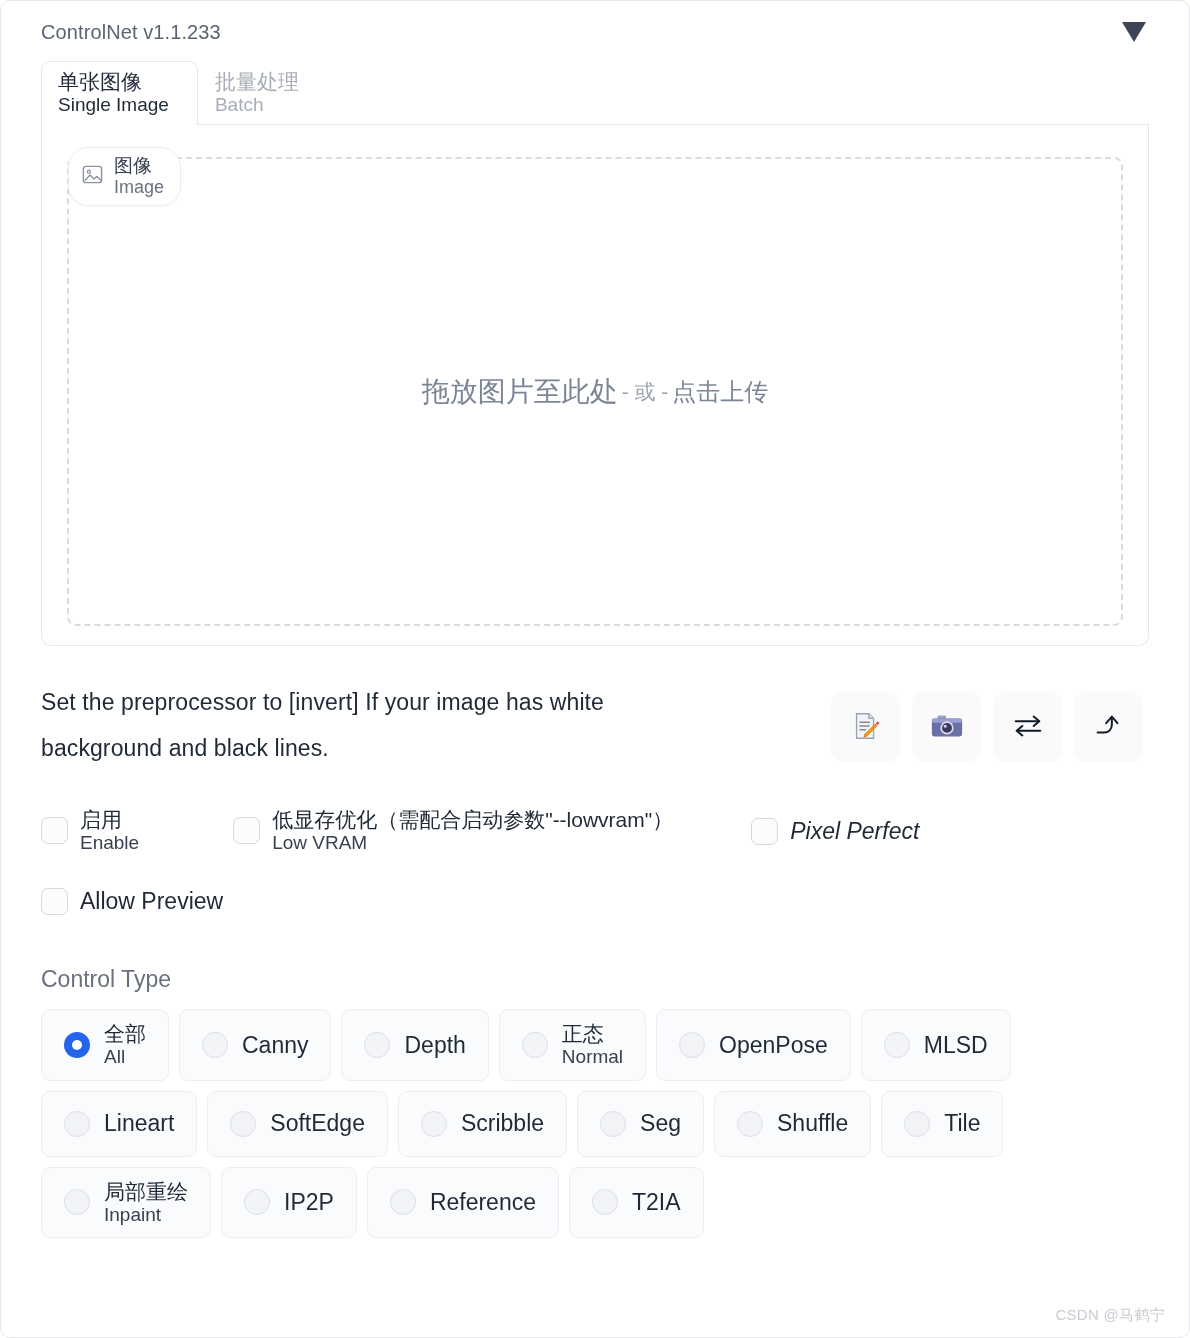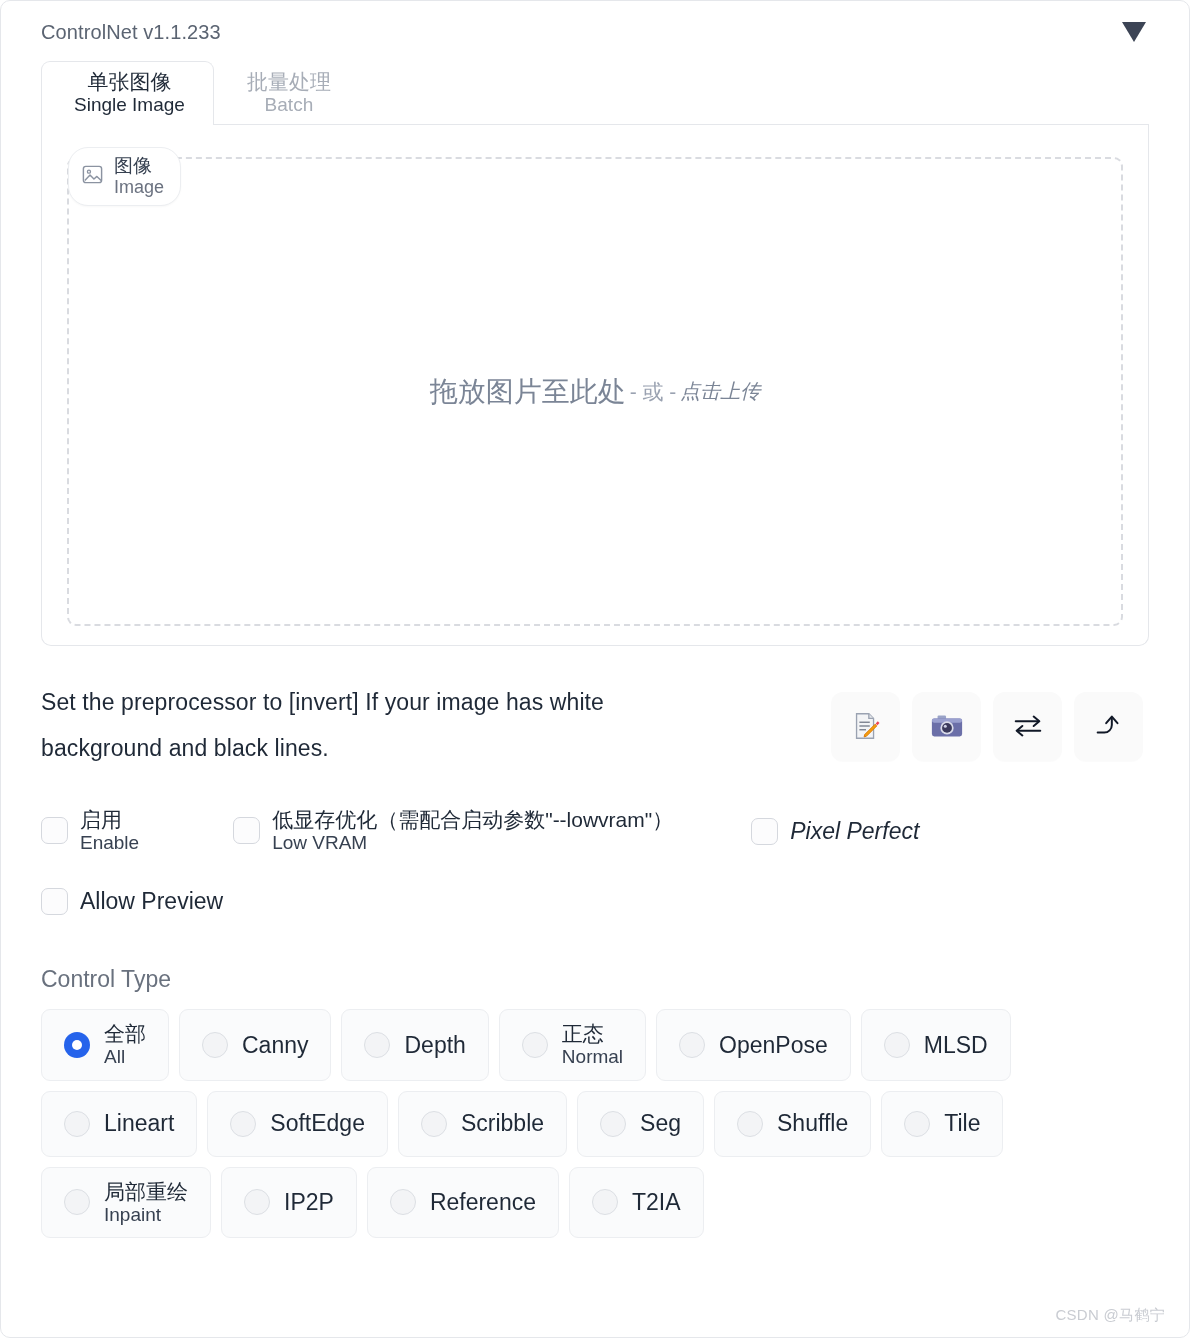--- a/index.html
+++ b/index.html
@@ -48,22 +48,21 @@
   .tabs-wrap { padding: 0 18px; margin-top: 8px; }
   .tabs-row {
     display: flex;
     align-items: flex-end;
     border-bottom: 1px solid #e5e7eb;
     height: 68px;
   }
   .tab {
     position: relative;
     min-width: 104px;
-    padding: 8px 28px 9px 32px;
-    text-align: center;
+    padding: 8px 28px 9px 16px;
     line-height: 1.16;
     cursor: pointer;
     border: 1px solid transparent;
     border-bottom: none;
     border-radius: 9px 9px 0 0;
     top: 1px;
   }
   .tab.active {
     background: #ffffff;
     border-color: #e5e7eb;
@@ -109,21 +108,21 @@
     border-radius: 9px;
     display: flex;
     flex-direction: row;
     align-items: center;
     justify-content: center;
     gap: 4px;
     cursor: pointer;
   }
   .dz-line1 { font-size: 28px; color: #7b8596; }
   .dz-line2 { font-size: 21px; color: #9aa2b1; }
-  .dz-line3 { font-size: 20px; color: #7b8596; font-style: italic; }
+  .dz-line3 { font-size: 24px; color: #7b8596; }
 
   
   .hint-row {
     display: flex;
     align-items: center;
     justify-content: space-between;
     margin: 28px 18px 0 18px;
     min-height: 104px;
   }
   .hint-text {

